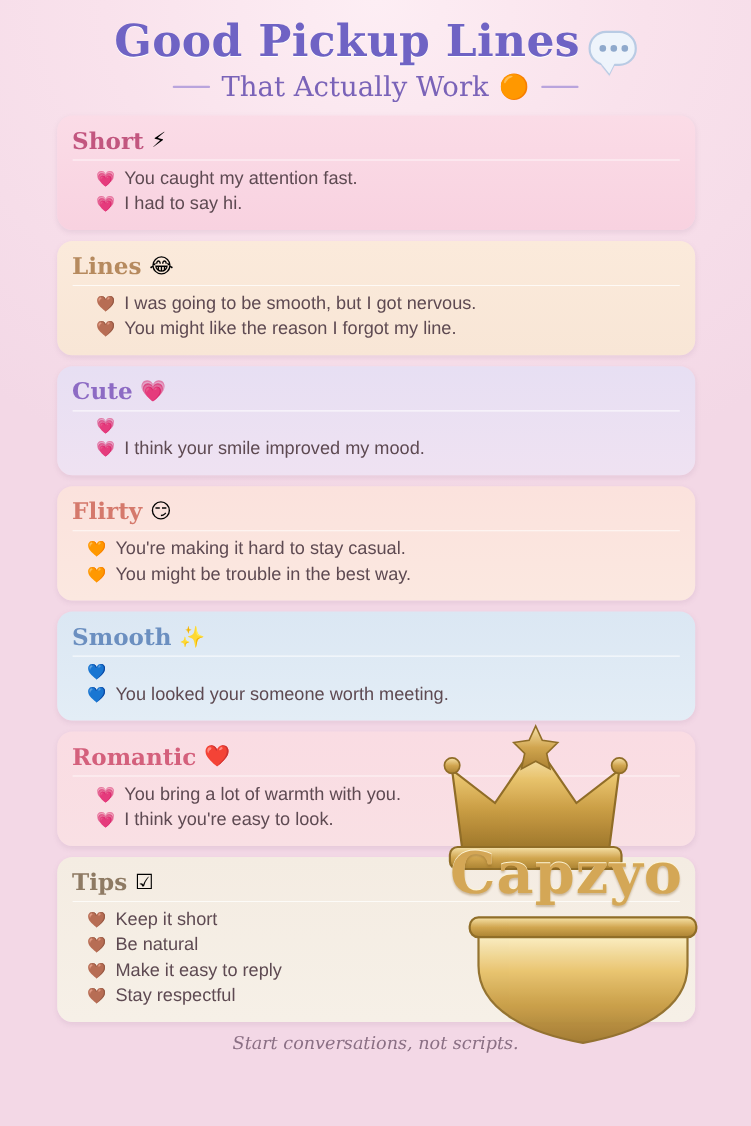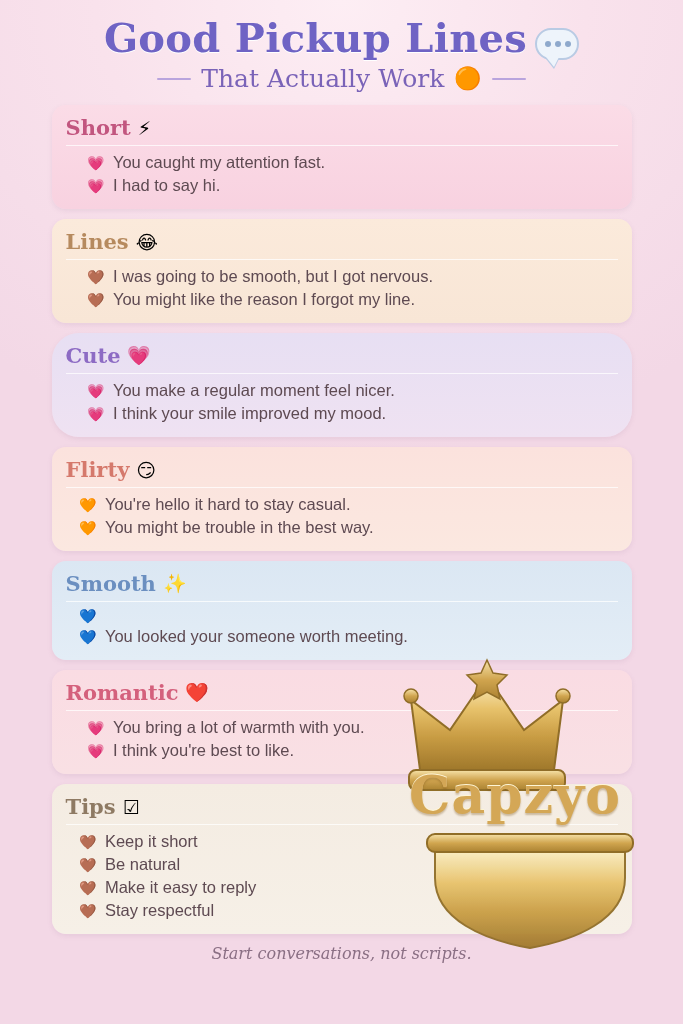--- a/index.html
+++ b/index.html
@@ -141,21 +141,21 @@
     font-size: 14px;
     line-height: 1;
   }
   .indent-1 { padding-left: 22px; }
   .indent-2 { padding-left: 14px; }
   
   .c-short   { background: linear-gradient(180deg,#fbdce7 0%,#f8d2e0 100%); }
   .c-short .card-title { color: #c2567f; }
   .c-funny   { background: linear-gradient(180deg,#fbeadb 0%,#f8e6d6 100%); }
   .c-funny .card-title { color: #b68a5e; }
-  .c-cute    { background: linear-gradient(180deg,#e7dff3 0%,#efe2f2 100%); border-radius: 27px; }
+  .c-cute    { background: linear-gradient(180deg,#e7dff3 0%,#efe2f2 100%); }
   .c-cute .card-title { color: #8d6bc4; }
   .c-flirty  { background: linear-gradient(180deg,#fbe2dd 0%,#fbe8e0 100%); }
   .c-flirty .card-title { color: #d5796c; }
   .c-smooth  { background: linear-gradient(180deg,#dbe7f3 0%,#e3edf6 100%); }
   .c-smooth .card-title { color: #6b8fc0; }
   .c-romantic{ background: linear-gradient(180deg,#fadce3 0%,#f9e0e4 100%); }
   .c-romantic .card-title { color: #d4607c; }
   .c-tips    { background: linear-gradient(180deg,#f4ece2 0%,#f6f0e7 100%); }
   .c-tips .card-title { color: #8e7a63; }
   .footer {
@@ -253,38 +253,37 @@
     </div>
 
     <div class="card c-cute">
       <div class="card-head">
         <span class="card-title">Cute</span>
         <span class="emoji" style="font-size:19px">💗</span>
       </div>
       <ul class="lines">
         <li class="line indent-1">
           <span class="bullet">💗</span>
-          <span>You make a regular moment feel nicer.</span>
         </li>
         <li class="line indent-1">
           <span class="bullet">💗</span>
           <span>I think your smile improved my mood.</span>
         </li>
       </ul>
     </div>
 
     <div class="card c-flirty">
       <div class="card-head">
         <span class="card-title">Flirty</span>
         <span class="emoji" style="font-size:19px">😏</span>
       </div>
       <ul class="lines">
         <li class="line indent-2">
           <span class="bullet">🧡</span>
-          <span>You're hello it hard to stay casual.</span>
+          <span>You're making it hard to stay casual.</span>
         </li>
         <li class="line indent-2">
           <span class="bullet">🧡</span>
           <span>You might be trouble in the best way.</span>
         </li>
       </ul>
     </div>
 
     <div class="card c-smooth">
       <div class="card-head">
@@ -307,21 +306,21 @@
         <span class="card-title">Romantic</span>
         <span class="emoji" style="font-size:19px">❤️</span>
       </div>
       <ul class="lines">
         <li class="line indent-1">
           <span class="bullet">💗</span>
           <span>You bring a lot of warmth with you.</span>
         </li>
         <li class="line indent-1">
           <span class="bullet">💗</span>
-          <span>I think you're best to like.</span>
+          <span>I think you're easy to look.</span>
         </li>
       </ul>
     </div>
 
     <div class="card c-tips">
       <div class="card-head">
         <span class="card-title">Tips</span>
         <span class="emoji" style="font-size:19px">☑</span>
       </div>
       <ul class="lines">

